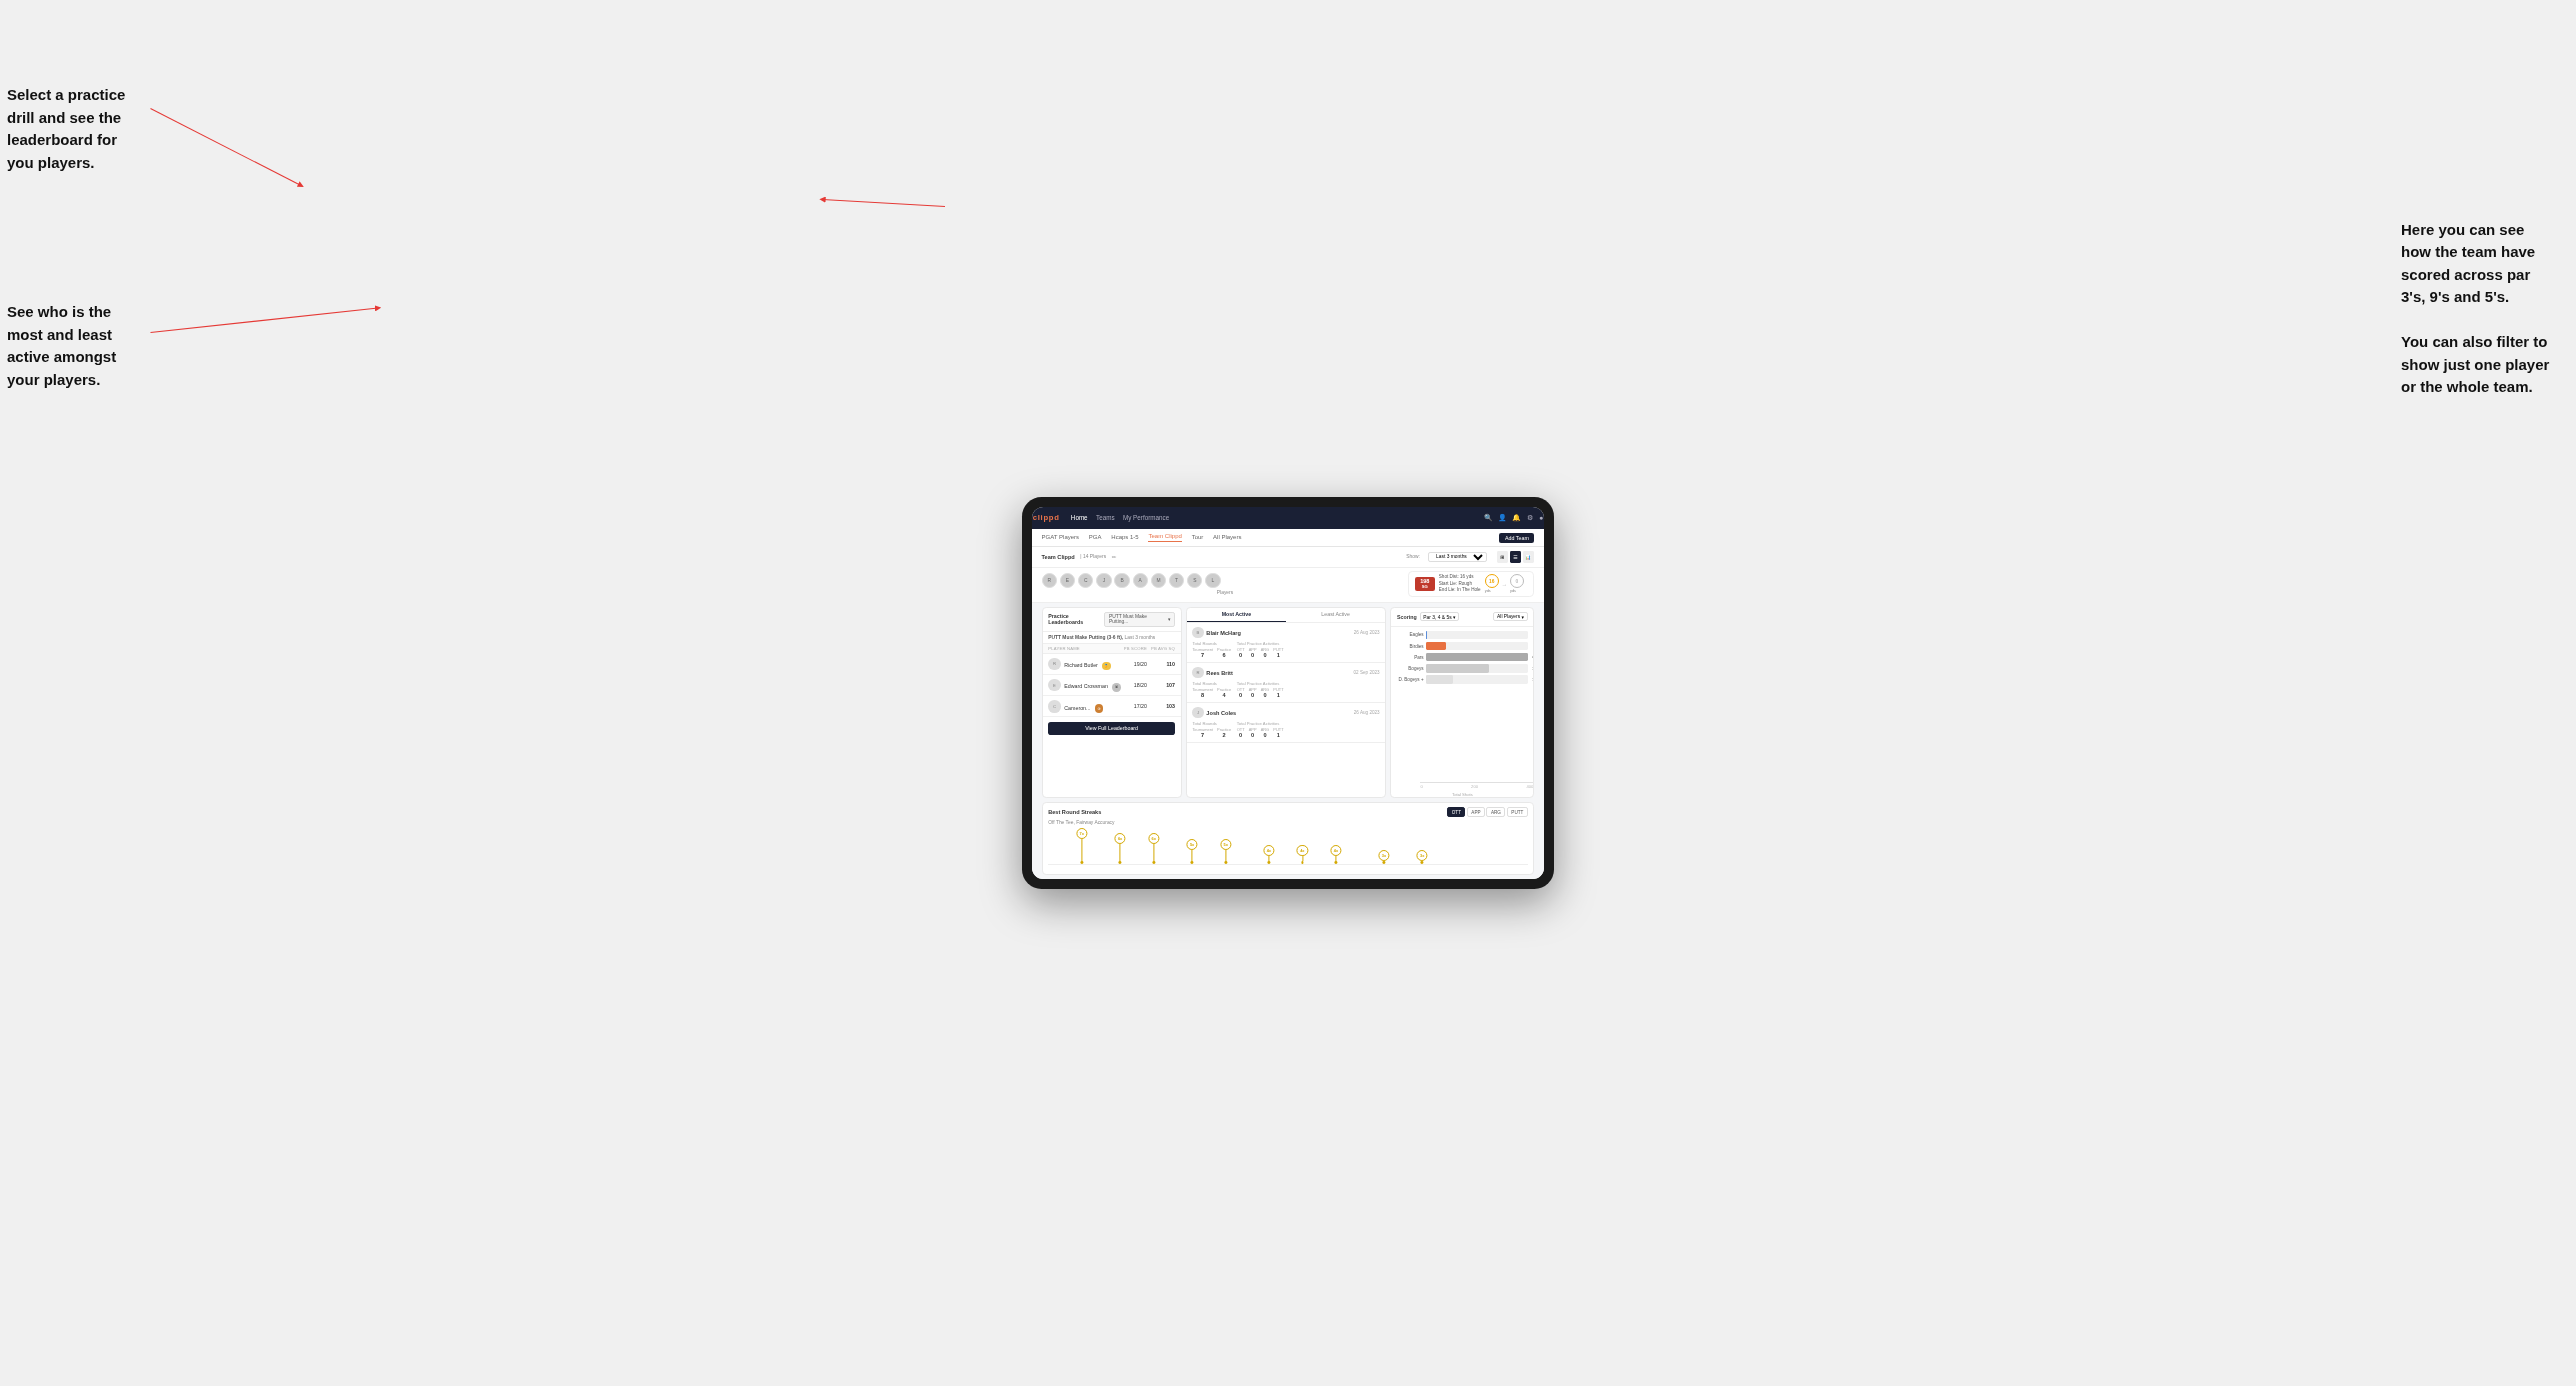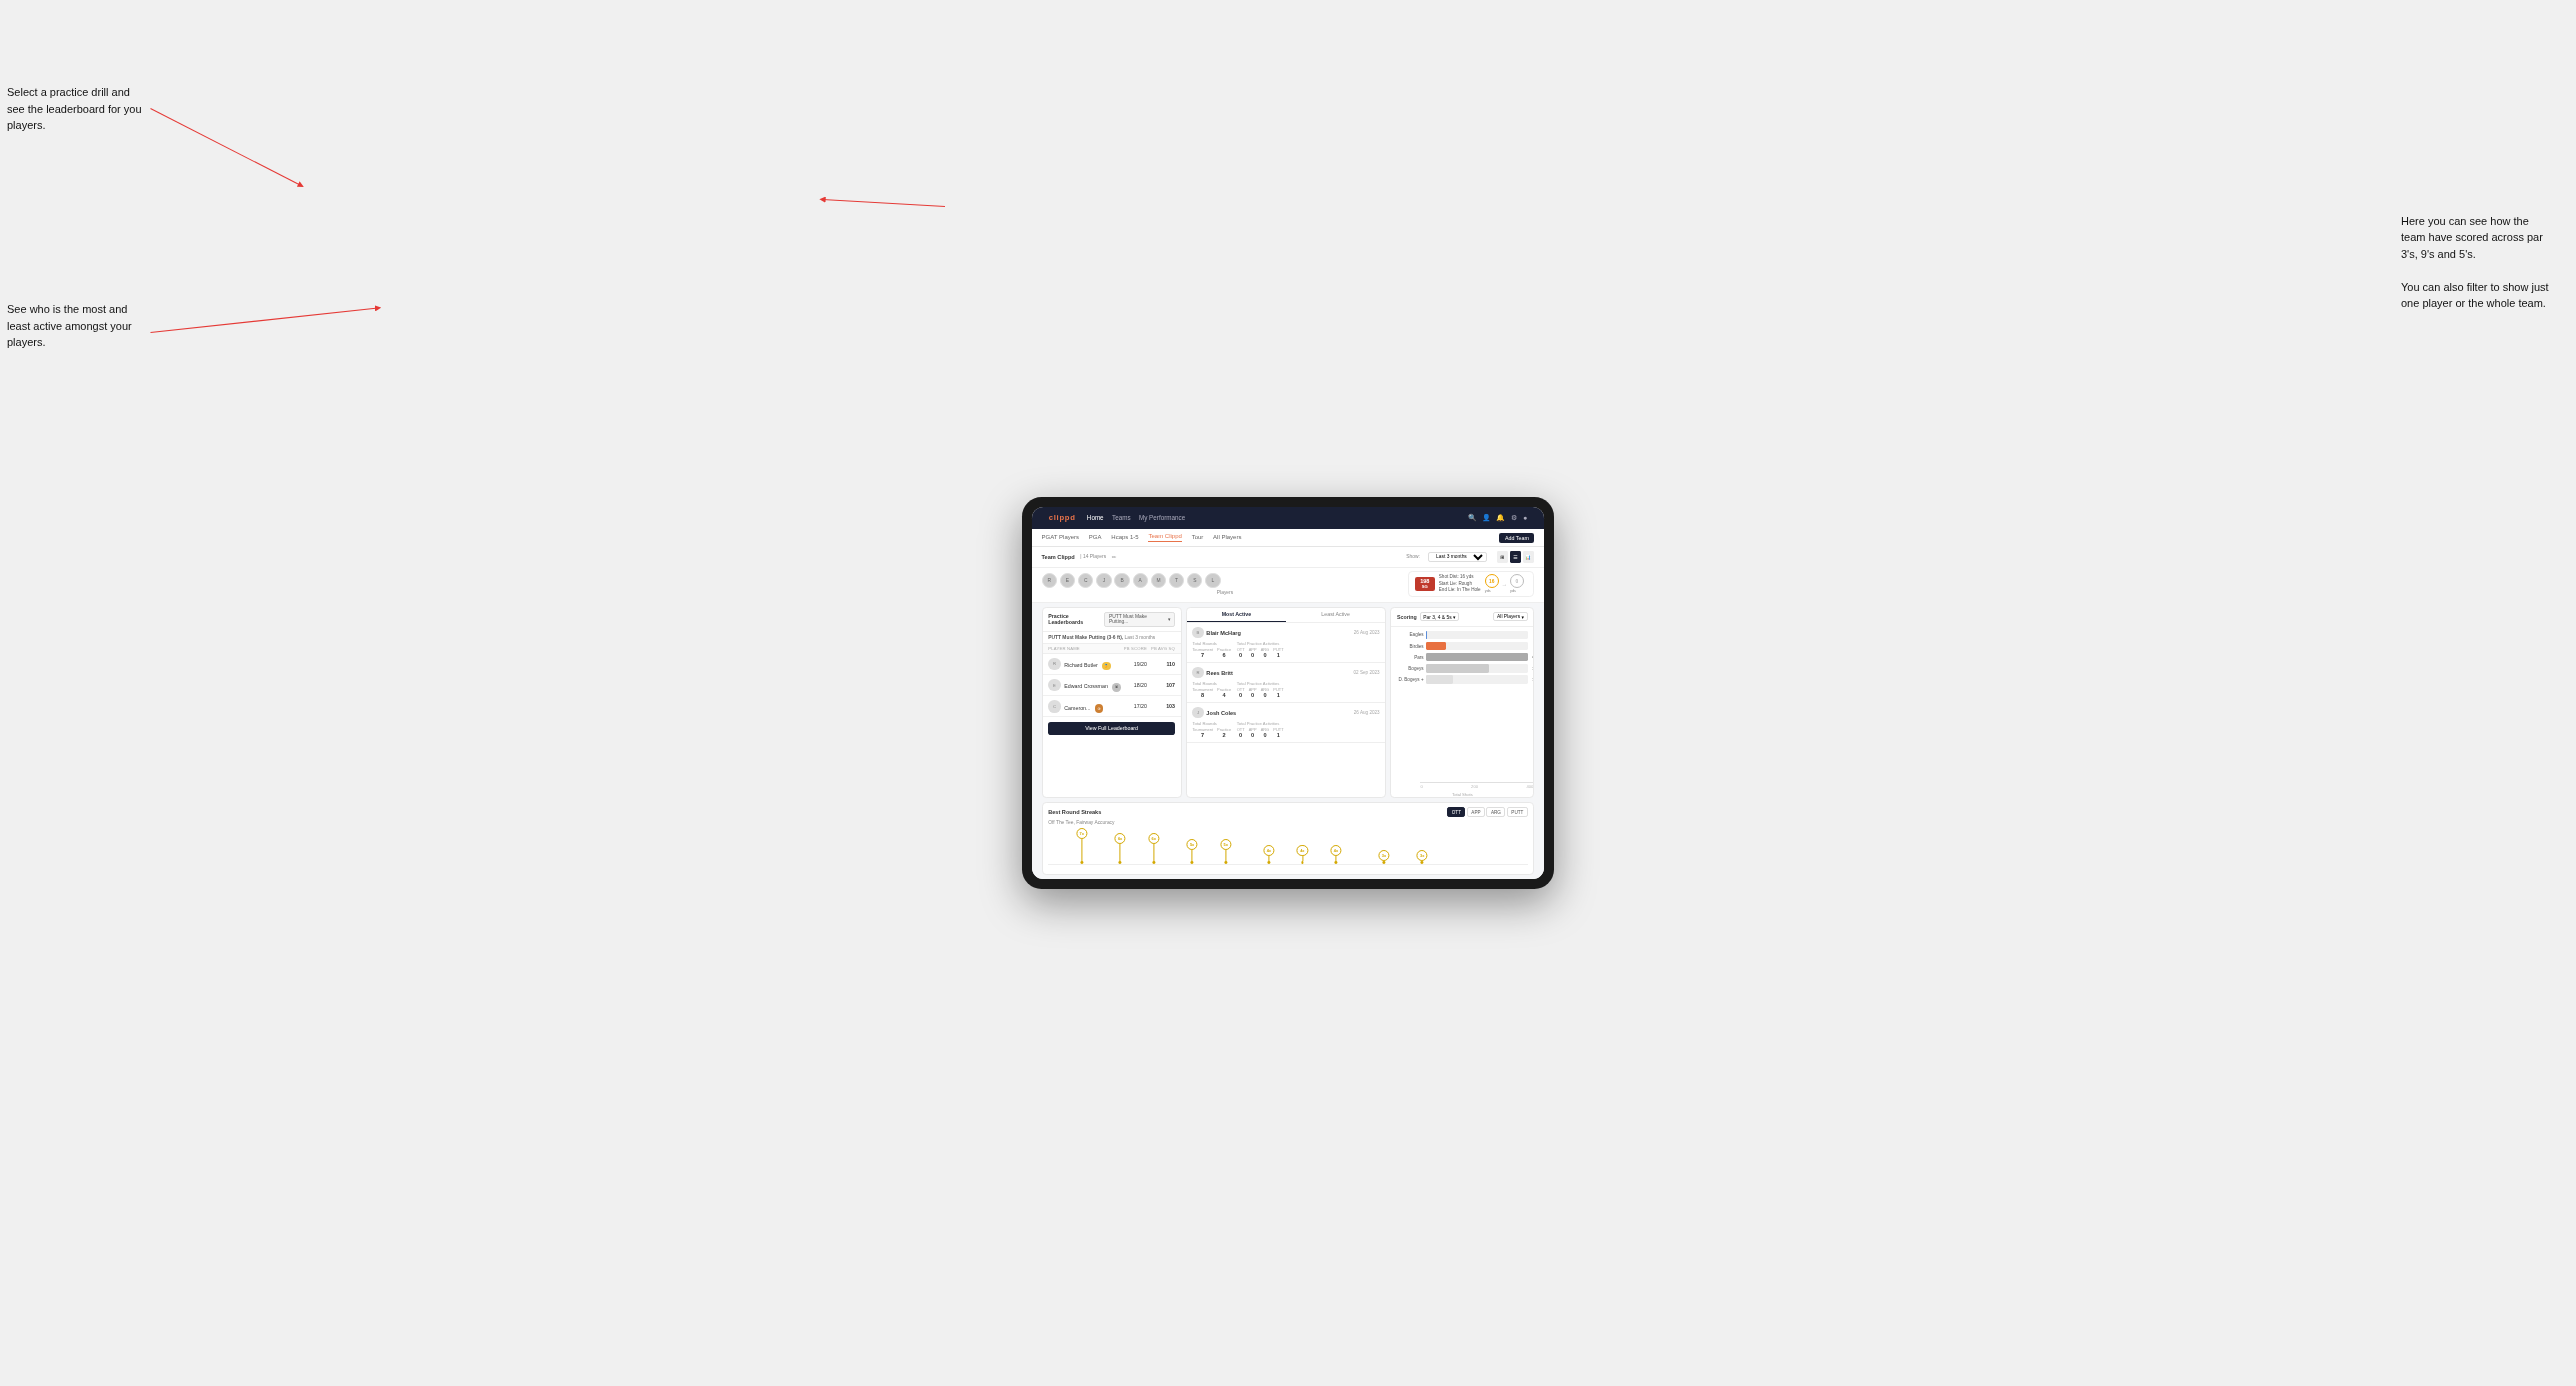--- a/index.html
+++ b/index.html
@@ -10,24 +10,25 @@
       min-height: 100vh;
       display: flex;
       align-items: center;
       justify-content: center;
       position: relative;
     }
 
     
     .annotation {
       position: absolute;
-      font-size: 11px;
+      font-size: 15px;
       color: #111;
       line-height: 1.5;
       max-width: 140px;
+      font-weight: bold;
     }
     .annotation-tl { top: 84px; left: 7px; }
     .annotation-bl { top: 301px; left: 7px; }
     .annotation-tr { top: 196px; right: 21px; max-width: 154px; }
 
     
     .arrow-svg {
       position: absolute;
       overflow: visible;
       pointer-events: none;
@@ -52,21 +53,21 @@
       overflow: hidden;
       display: flex;
       flex-direction: column;
     }
 
     
     .navbar {
       background: #1a2035;
       display: flex;
       align-items: center;
-      padding: 0 17px;
+      padding: 0 1px;
       height: 22.4px;
       flex-shrink: 0;
       gap: 11.2px;
     }
     .navbar-brand {
       color: #e8734a;
       font-weight: 700;
       font-size: 7.7px;
       letter-spacing: 0.7px;
     }

